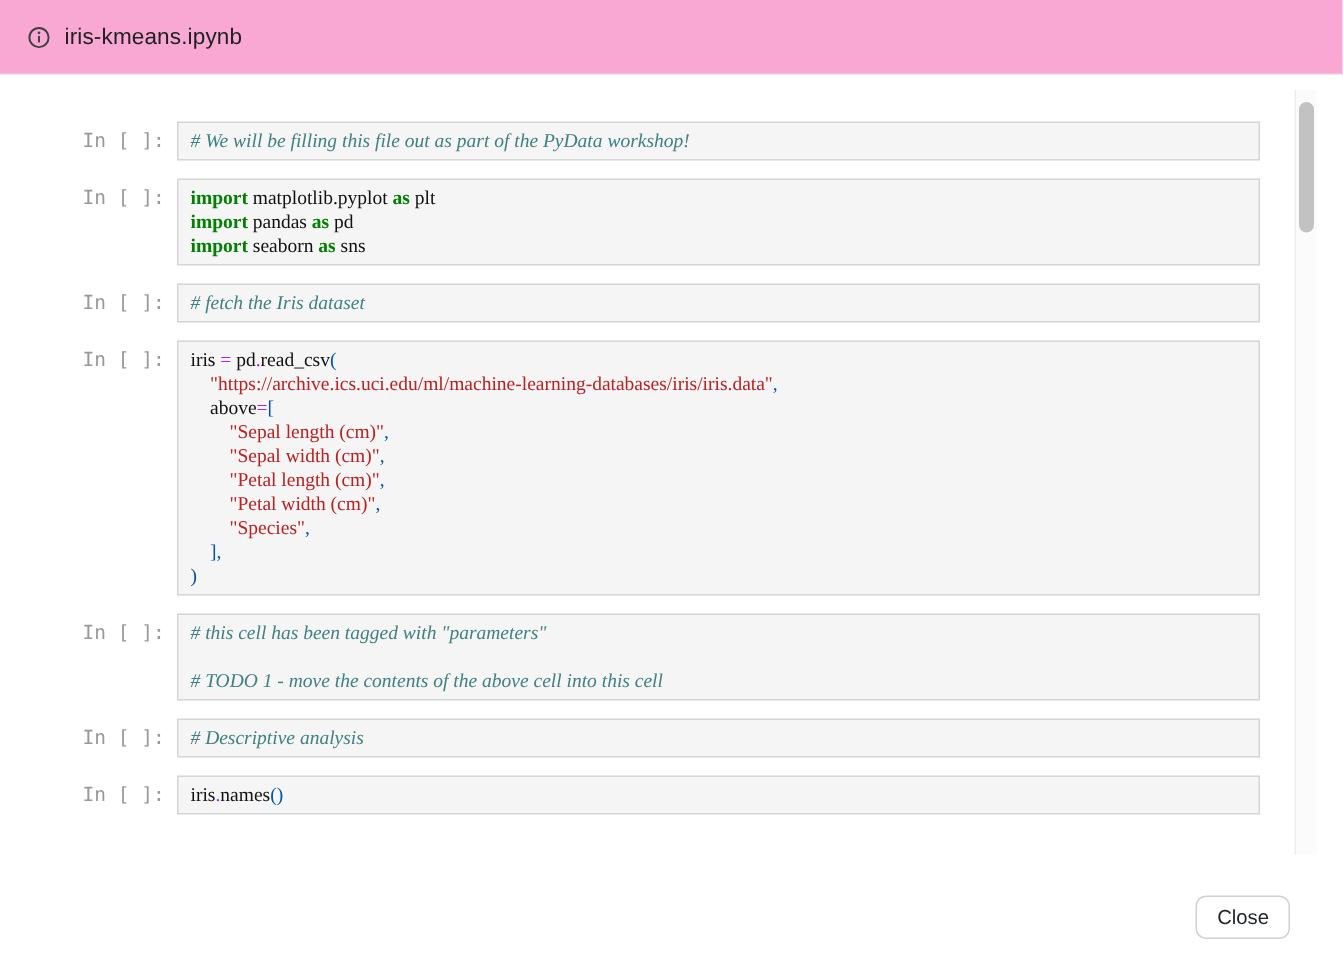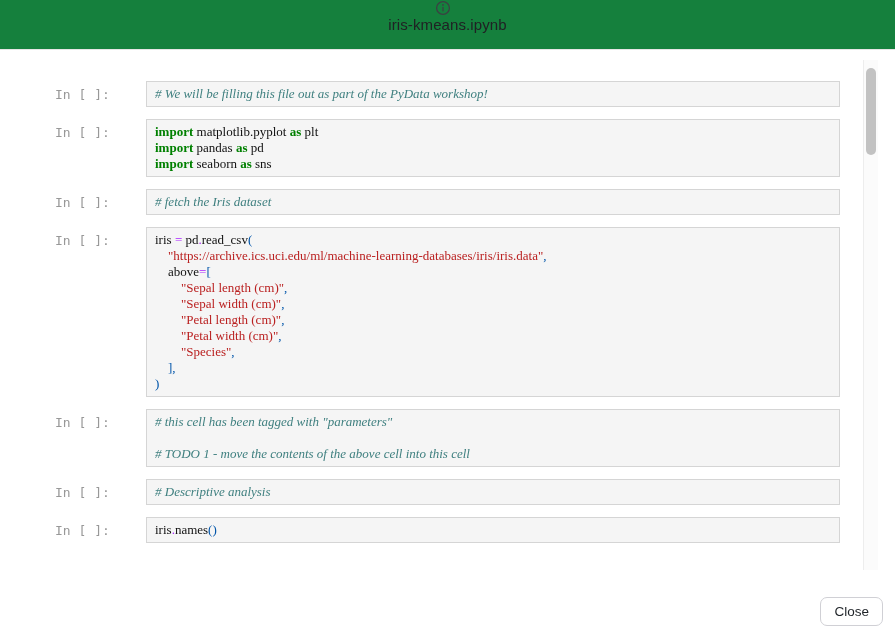--- a/index.html
+++ b/index.html
@@ -12,38 +12,37 @@
   }
 
   
   .dialog-header {
     position: absolute; top: 0; left: 0; right: 0;
     height: 50px;
     display: flex; align-items: center;
     padding: 0 18px;
     border-bottom: 1px solid #e6e6e6;
     box-sizing: border-box;
-    background: #15803d;
-    flex-direction: column;
+    background: #f9a8d4;
   }
   .info-icon { width: 16px; height: 16px; margin-right: 9px; flex: none; display: block; }
   .dialog-title {
     font-size: 15px; font-weight: 500; color: #202124; letter-spacing: 0.1px;
   }
 
   
   .nb-scroll {
     position: absolute; top: 51px; left: 0; right: 0;
     height: 519px;
     overflow: hidden;
     box-sizing: border-box;
     padding: 30px 55px 0 55px;
     background: #ffffff;
   }
-  .cell-row { display: flex; align-items: flex-start; margin-bottom: 12px; gap: 28px; }
+  .cell-row { display: flex; align-items: flex-start; margin-bottom: 12px; }
   .prompt {
     flex: none; width: 55px; margin-right: 8px;
     font-family: "DejaVu Sans Mono", monospace;
     font-size: 13px; line-height: 16px;
     color: #989898;
     padding-top: 6px;
     white-space: pre;
   }
   .cell-box {
     flex: 1; margin: 0;
@@ -74,21 +73,21 @@
   }
   .scrollbar-thumb {
     position: absolute; top: 8px; left: 2px;
     width: 10px; height: 87px;
     background: #c2c2c2;
     border-radius: 5px;
   }
 
   
   .close-button {
-    position: absolute; right: 12px; bottom: 17px;
+    position: absolute; right: 35px; bottom: 17px;
     height: 29px; padding: 0 13px;
     background: #ffffff;
     border: 1px solid #d0d0d5;
     border-radius: 7px;
     font-family: "Liberation Sans", sans-serif;
     font-size: 13.5px; color: #1f2328;
     cursor: pointer;
   }
 </style>
 </head>

